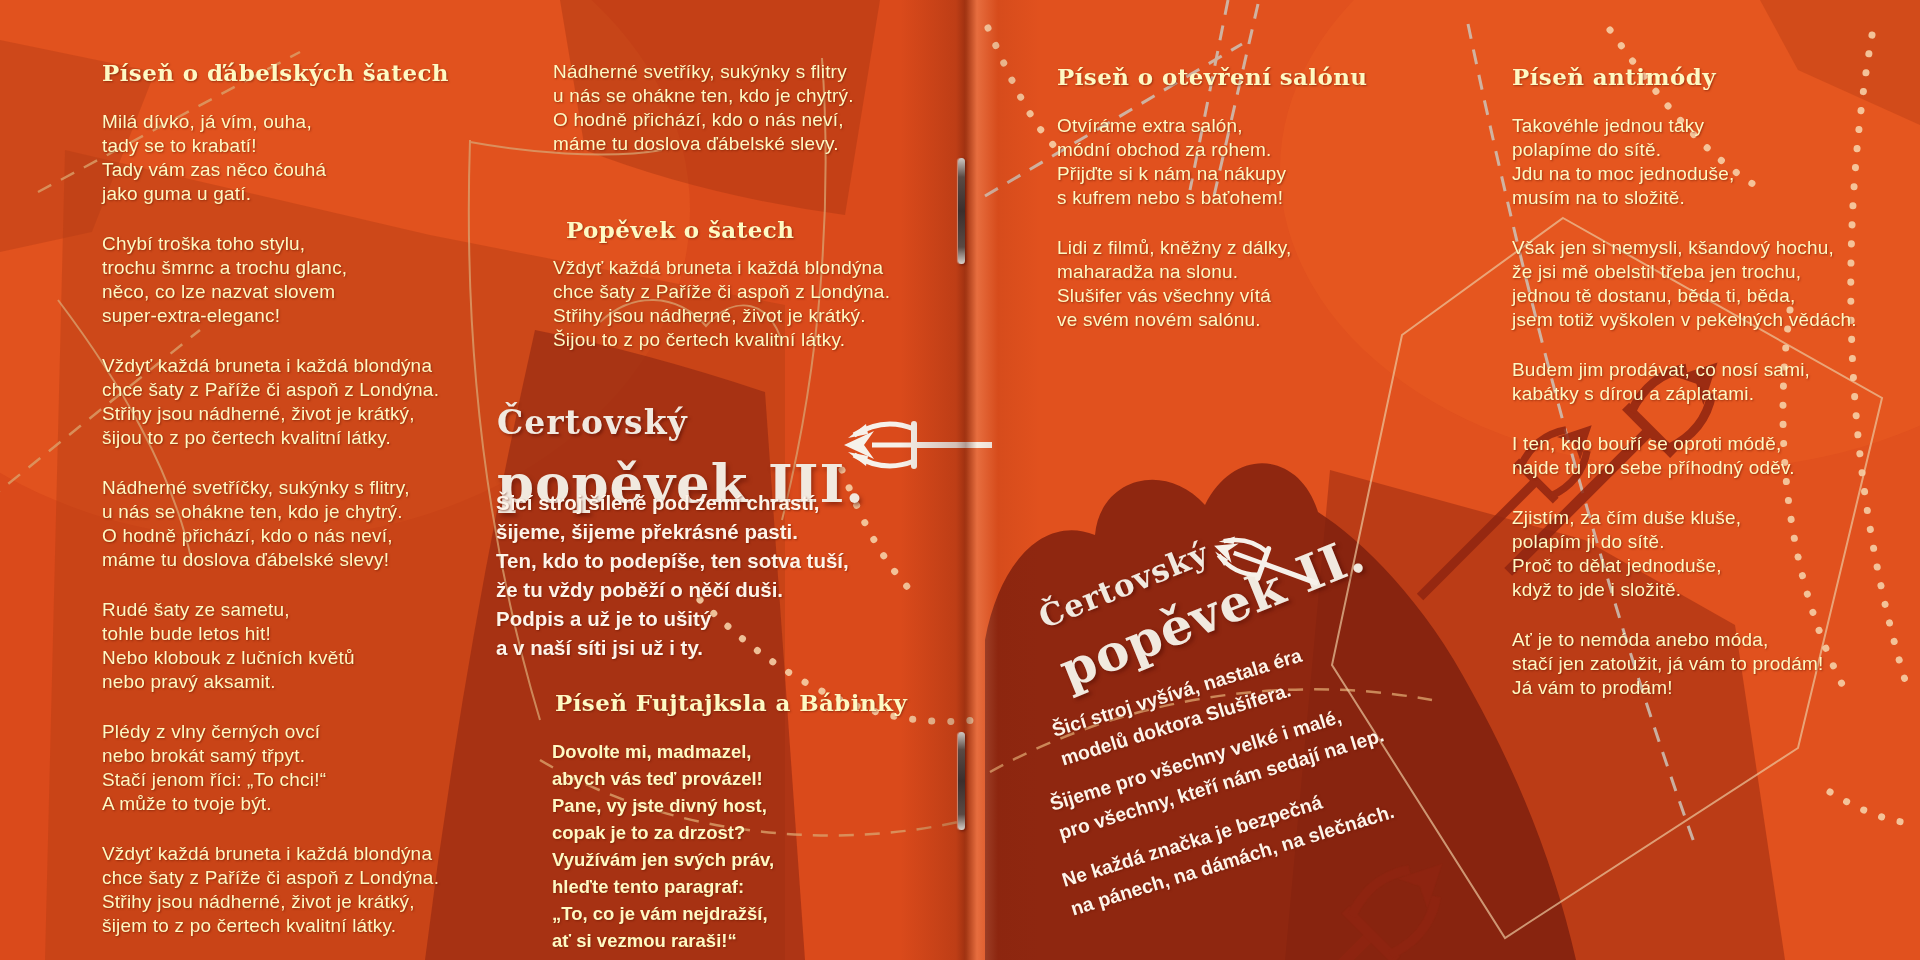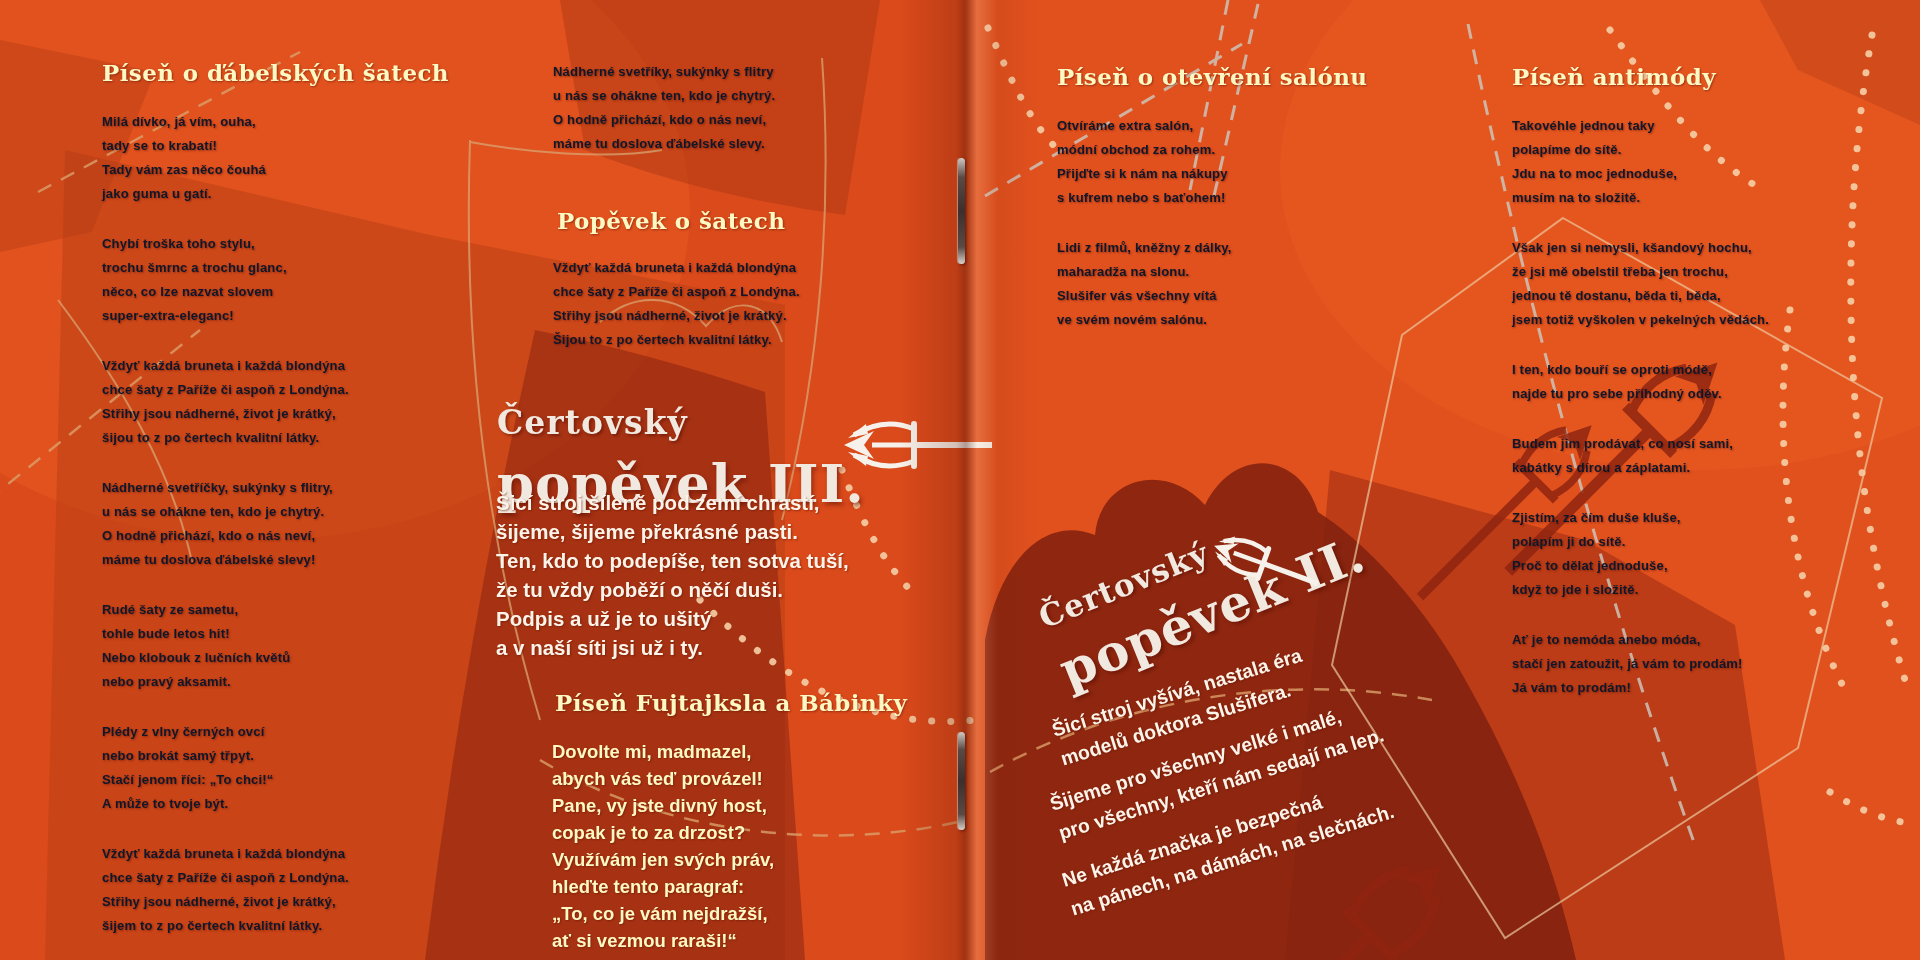--- a/index.html
+++ b/index.html
@@ -13,22 +13,22 @@
   .col{position:absolute;}
   h2.song-heading{
     margin:0 0 24px 0;
     font-family:"DejaVu Serif",serif;
     font-size:23px;line-height:26px;font-weight:bold;
     color:#fef9c3;letter-spacing:.4px;
     text-shadow:1px 1px 2px rgba(90,15,0,.5);
   }
   p.stanza{
     margin:0 0 26px 0;
-    font-size:13px;line-height:24px;font-weight:bold;
-    color:#0f172a;white-space:pre-line;letter-spacing:.2px;
+    font-size:19px;line-height:24px;font-weight:normal;
+    color:#fef9c3;white-space:pre-line;letter-spacing:.2px;
     text-shadow:1px 1px 2px rgba(100,20,0,.55);
   }
   .abs{position:absolute;white-space:pre-line;}
   .big-title-1{
     font-family:"DejaVu Serif",serif;font-weight:bold;
     font-size:33px;line-height:33px;color:#f1e9df;
     text-shadow:2px 2px 3px rgba(80,10,0,.5);letter-spacing:1px;
   }
   .big-title-2{
     font-family:"DejaVu Serif",serif;font-weight:bold;
@@ -174,21 +174,21 @@
 chce šaty z Paříže či aspoň z Londýna.
 Střihy jsou nádherné, život je krátký,
 šijem to z po čertech kvalitní látky.</p>
     </div>
 
     <p class="abs stanza" style="left:553px;top:60px;width:430px;margin:0;">Nádherné svetříky, sukýnky s flitry
 u nás se ohákne ten, kdo je chytrý.
 O hodně přichází, kdo o nás neví,
 máme tu doslova ďábelské slevy.</p>
 
-    <h2 class="abs song-heading" style="left:553px;top:204px;margin:4px;">Popěvek o šatech</h2>
+    <h2 class="abs song-heading" style="left:553px;top:204px;margin:13px;">Popěvek o šatech</h2>
 
     <p class="abs stanza" style="left:553px;top:256px;width:440px;margin:0;">Vždyť každá bruneta i každá blondýna
 chce šaty z Paříže či aspoň z Londýna.
 Střihy jsou nádherné, život je krátký.
 Šijou to z po čertech kvalitní látky.</p>
 
     <div class="abs" style="left:497px;top:388px;">
       <div class="big-title-1">Čertovský</div>
       <div class="big-title-2">popěvek III.</div>
     </div>
@@ -271,24 +271,24 @@
     <div class="col" style="left:1512px;top:64px;width:400px;">
       <h2 class="song-heading">Píseň antimódy</h2>
       <p class="stanza">Takovéhle jednou taky
 polapíme do sítě.
 Jdu na to moc jednoduše,
 musím na to složitě.</p>
       <p class="stanza">Však jen si nemysli, kšandový hochu,
 že jsi mě obelstil třeba jen trochu,
 jednou tě dostanu, běda ti, běda,
 jsem totiž vyškolen v pekelných vědách.</p>
+      <p class="stanza">Budem jim prodávat, co nosí sami,
+kabátky s dírou a záplatami.</p>
       <p class="stanza">I ten, kdo bouří se oproti módě,
 najde tu pro sebe příhodný oděv.</p>
-      <p class="stanza">Budem jim prodávat, co nosí sami,
-kabátky s dírou a záplatami.</p>
       <p class="stanza">Zjistím, za čím duše kluše,
 polapím ji do sítě.
 Proč to dělat jednoduše,
 když to jde i složitě.</p>
       <p class="stanza">Ať je to nemóda anebo móda,
 stačí jen zatoužit, já vám to prodám!
 Já vám to prodám!</p>
     </div>
   </div>
 

